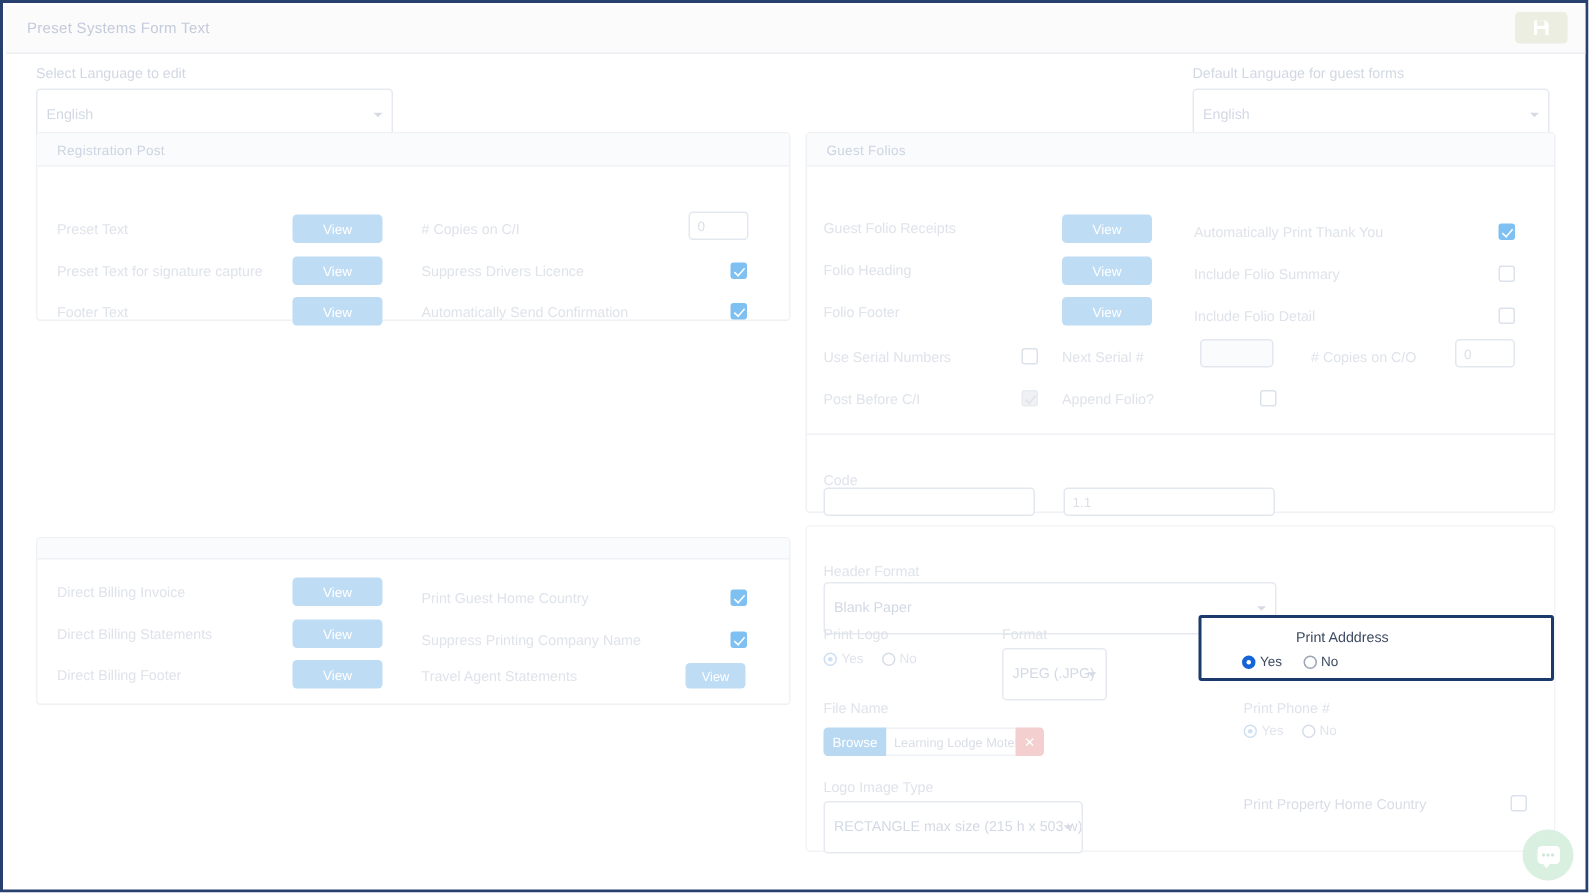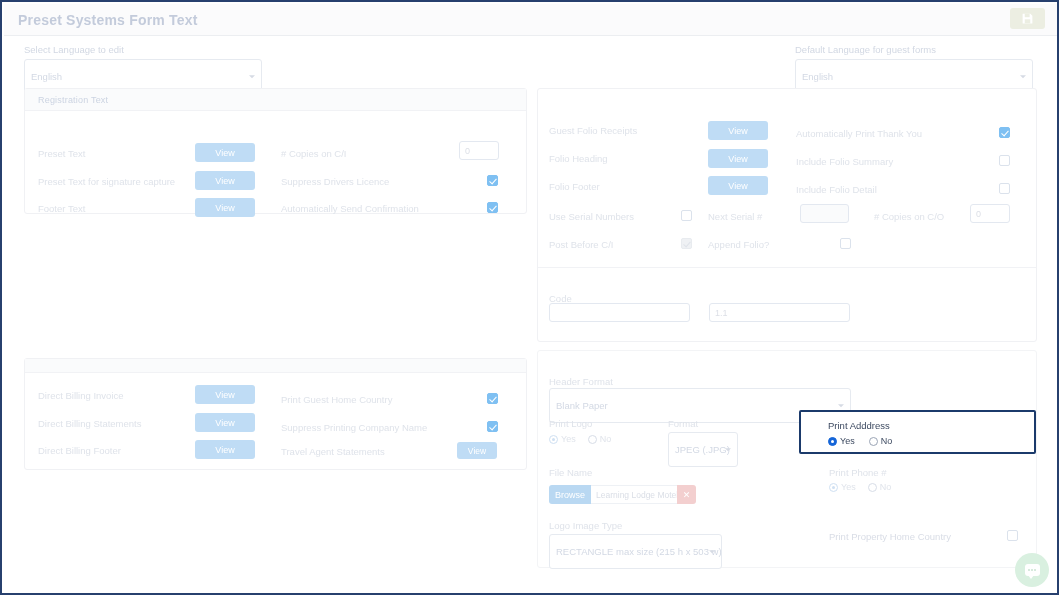--- a/index.html
+++ b/index.html
@@ -18,25 +18,24 @@
   
   .appbar {
     position: absolute; left: 2px; top: 2px;
     width: 1053px; height: 32px;
     background: #fbfbfc;
     border-bottom: 1px solid #eceef1;
     display: flex; align-items: center;
   }
   .appbar-title {
     margin-left: 14px;
-    font-size: 14px;
+    font-size: 10px;
     color: #c3cbdb;
     letter-spacing: .2px;
     white-space: nowrap;
-    font-weight: bold;
   }
   .save-btn {
     position: absolute; right: 12px; top: 6px;
     width: 35px; height: 21px;
     background: #eceee2;
     border: none; border-radius: 3px;
     display: flex; align-items: center; justify-content: center;
     cursor: pointer;
   }
   .save-btn svg { display: block; }
@@ -88,21 +87,21 @@
   }
   .card-body { position: relative; }
 
   
   .fld-label {
     position: absolute;
     font-size: 9.5px;
     color: #dfe3ea;
     white-space: nowrap;
   }
-  .fld-label.dark  { color: #3d4a61; }
+  .fld-label.dark  { color: #3d4a61; margin-left: 36px; }
   .fld-label.mid   { color: #d9dde6; }
 
   .viewbtn {
     position: absolute;
     width: 60px; height: 19px;
     background: #bfdcf5;
     border: none; border-radius: 3px;
     color: #ffffff;
     font-size: 9px;
     display: flex; align-items: center; justify-content: center;
@@ -272,21 +271,21 @@
   <div class="lang-block" style="left:793px; top:42px; width:238px;">
     <div class="lang-label">Default Language for guest forms</div>
     <div class="sel">
       <span>English</span>
       <span class="caret"></span>
     </div>
   </div>
 
   <div class="card" style="left:22px; top:86px; width:503px; height:126px;">
     <div class="card-head">
-      <span class="card-head-title">Registration Text</span>
+      <span class="card-head-title">Registration Post</span>
     </div>
     <div class="card-body" style="height:103px;">
 
       <div class="fld-label" style="left:13px; top:37px;">Preset Text</div>
       <div class="viewbtn" style="left:170px; top:32px;">View</div>
 
       <div class="fld-label" style="left:13px; top:65px;">Preset Text for signature capture</div>
       <div class="viewbtn" style="left:170px; top:60px;">View</div>
 
       <div class="fld-label" style="left:13px; top:92px;">Footer Text</div>
@@ -322,20 +321,23 @@
 
       <div class="fld-label" style="left:256px; top:49px;">Suppress Printing Company Name</div>
       <div class="cbx checked" style="left:462px; top:48px;"></div>
 
       <div class="fld-label" style="left:256px; top:73px;">Travel Agent Statements</div>
       <div class="viewbtn sm" style="left:432px; top:69px;">View</div>
     </div>
   </div>
 
   <div class="card" style="left:535px; top:86px; width:500px; height:254px;">
+    <div class="card-head">
+      <span class="card-head-title">Guest Folios</span>
+    </div>
     <div class="card-body" style="height:231px;">
       <div class="fld-label" style="left:11px; top:36px;">Guest Folio Receipts</div>
       <div class="viewbtn" style="left:170px; top:32px;">View</div>
 
       <div class="fld-label" style="left:11px; top:64px;">Folio Heading</div>
       <div class="viewbtn" style="left:170px; top:60px;">View</div>
 
       <div class="fld-label" style="left:11px; top:92px;">Folio Footer</div>
       <div class="viewbtn" style="left:170px; top:87px;">View</div>
 

